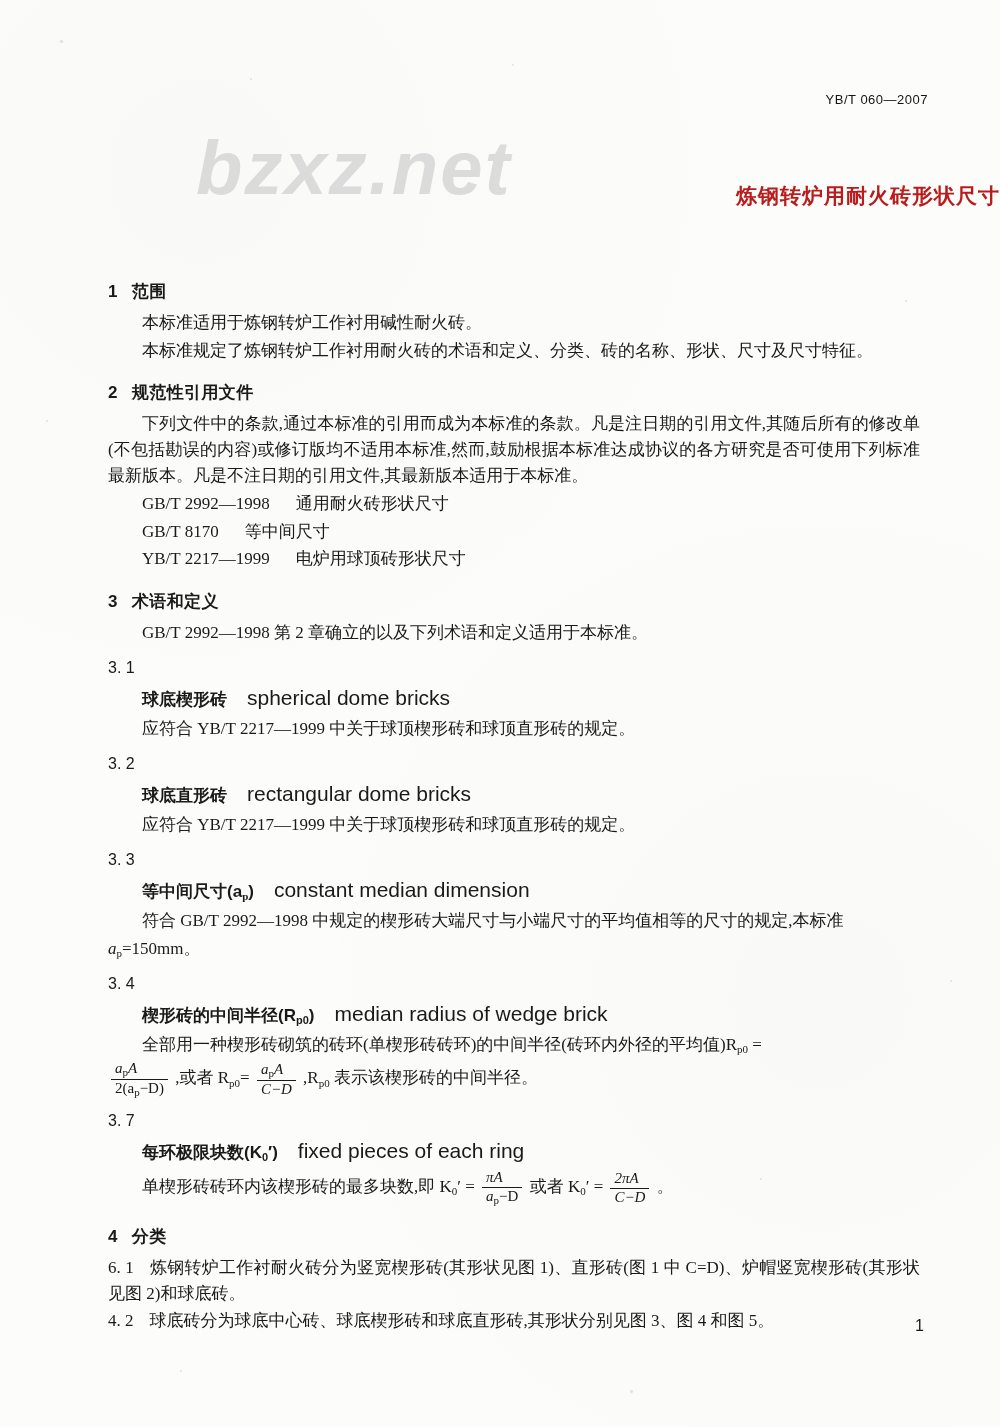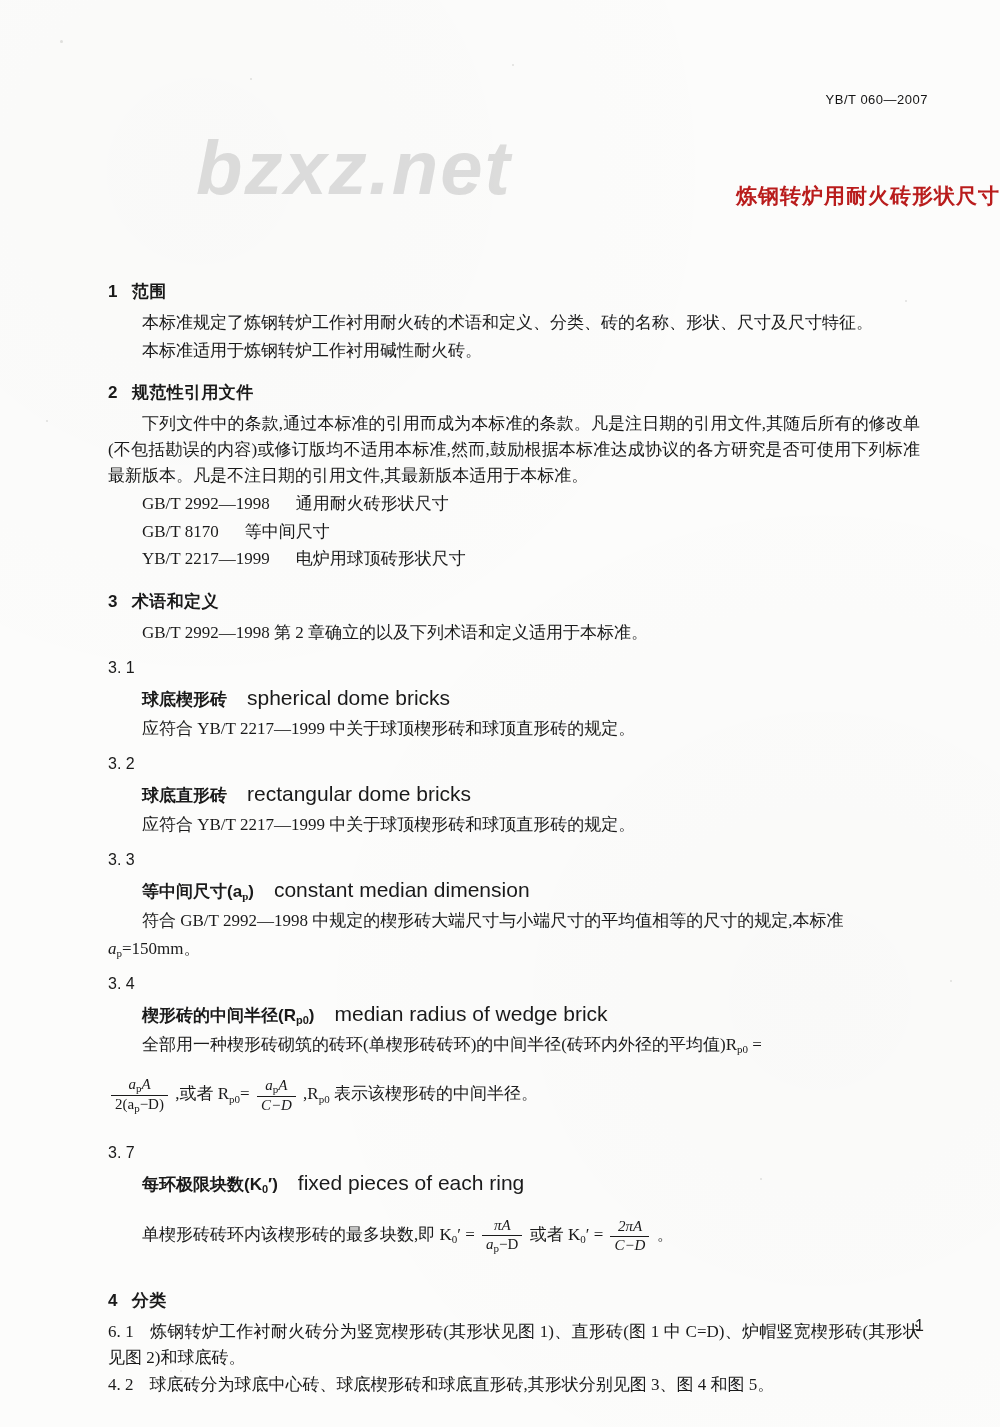--- a/index.html
+++ b/index.html
@@ -109,22 +109,22 @@
   .ref-line {
     margin-left: 34px;
   }
   .ref-line .gap { display: inline-block; width: 26px; }
   .justify { text-align: justify; }
   .mathi { font-family: "Liberation Serif", serif; font-style: italic; }
   .sub { font-size: 11px; vertical-align: -0.28em; font-style: normal;}
   .frac {
     display: inline-block;
     vertical-align: middle;
-    text-align: center;
-    margin: 16px 3px;
+    text-align: left;
+    margin: 0 3px;
     line-height: 1.18;
     font-size: 15px;
   }
   .frac .nu { display: block; padding: 0 4px; }
   .frac .de { display: block; border-top: 1px solid #1a1a1a; padding: 0 4px; }
   .page-num {
     position: absolute;
     right: 76px;
     bottom: 92px;
     font-family: "Liberation Sans", sans-serif;
@@ -150,22 +150,22 @@
 
   <div class="header-code">YB/T 060—2007</div>
   <div class="watermark">bzxz.net</div>
   <div class="doc-title">炼钢转炉用耐火砖形状尺寸</div>
 
   <div class="body">
 
     <div class="sec-head">
       <span class="num">1</span><span>范围</span>
     </div>
+    <p class="indent">本标准适用于炼钢转炉工作衬用碱性耐火砖。</p>
     <p class="indent">本标准规定了炼钢转炉工作衬用耐火砖的术语和定义、分类、砖的名称、形状、尺寸及尺寸特征。</p>
-    <p class="indent">本标准适用于炼钢转炉工作衬用碱性耐火砖。</p>
 
     <div class="sec-head">
       <span class="num">2</span><span>规范性引用文件</span>
     </div>
     <p class="indent justify">下列文件中的条款,通过本标准的引用而成为本标准的条款。凡是注日期的引用文件,其随后所有的修改单(不包括勘误的内容)或修订版均不适用本标准,然而,鼓励根据本标准达成协议的各方研究是否可使用下列标准最新版本。凡是不注日期的引用文件,其最新版本适用于本标准。</p>
     <p class="ref-line">
       <span>GB/T 2992—1998</span><span class="gap"></span><span>通用耐火砖形状尺寸</span>
     </p>
     <p class="ref-line">
       <span>GB/T 8170</span><span class="gap"></span><span>等中间尺寸</span>

